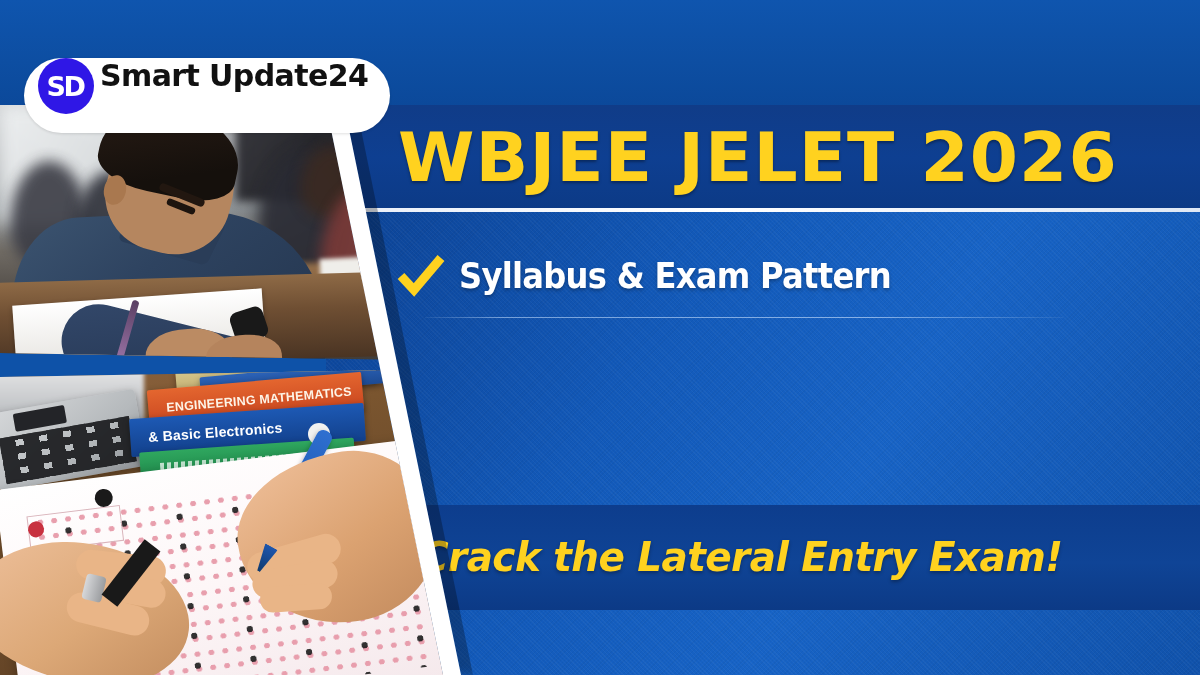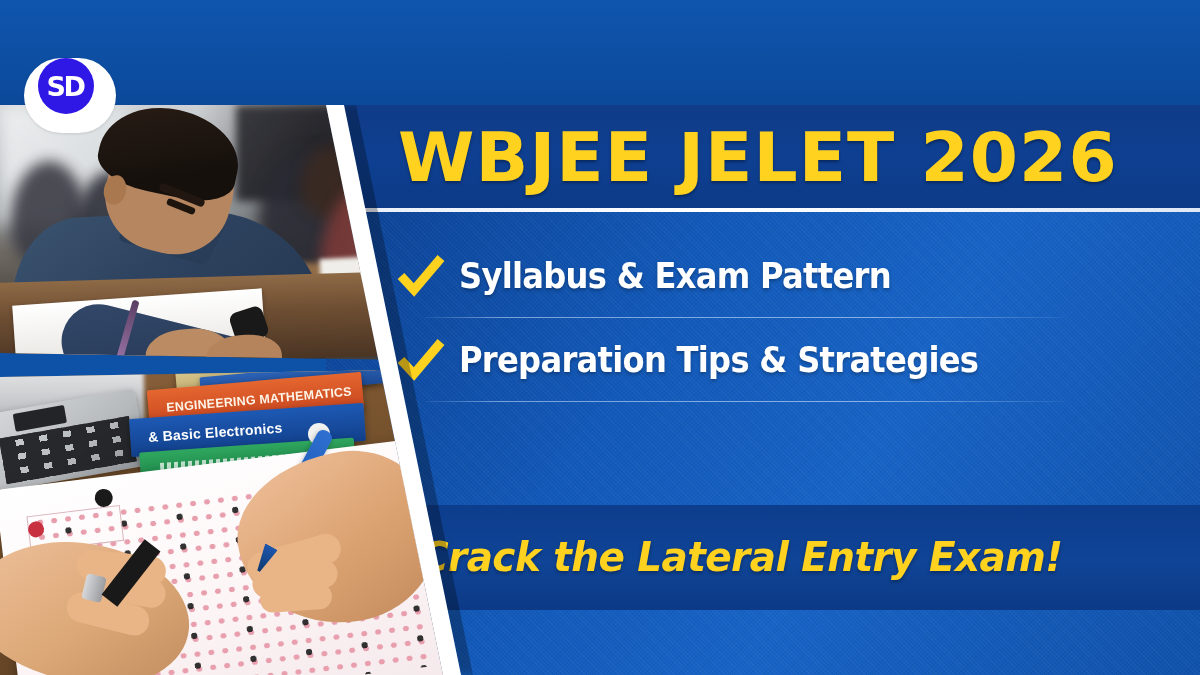--- a/index.html
+++ b/index.html
@@ -525,20 +525,21 @@
 <body>
 
 <div class="banner">
 
   <div class="top-strip"></div>
 
   <div class="brand-pill">
     <span class="brand-mark">
       <span class="brand-mark-text">SD</span>
     </span>
+    <span class="brand-name">Smart Update24</span>
   </div>
 
   <div class="photo-column">
 
     <div class="photo photo-top">
       <div class="scene-class">
         <div class="window-light"></div>
         <div class="board"></div>
         <div class="blur-person bp1"></div>
         <div class="blur-person bp2"></div>
@@ -627,26 +628,19 @@
   <div class="bullets">
 
     <div class="bullet-row">
       <svg class="check-icon" viewBox="0 0 52 52" aria-hidden="true">
         <path d="M6 26 L19 40 L46 8" fill="none" stroke="#ffd21f" stroke-width="9" stroke-linecap="butt" stroke-linejoin="miter"></path>
       </svg>
       <span class="bullet-text">Syllabus &amp; Exam Pattern</span>
       <span class="bullet-rule"></span>
     </div>
 
-    <div class="bullet-row">
-      <svg class="check-icon" viewBox="0 0 52 52" aria-hidden="true">
-        <path d="M6 26 L19 40 L46 8" fill="none" stroke="#ffd21f" stroke-width="9" stroke-linecap="butt" stroke-linejoin="miter"></path>
-      </svg>
-      <span class="bullet-text">Preparation Tips &amp; Strategies</span>
-      <span class="bullet-rule"></span>
-    </div>
 
 
   </div>
 
   <div class="footer-text">Crack the Lateral Entry Exam!</div>
 
 </div>
 
 </body></html>

